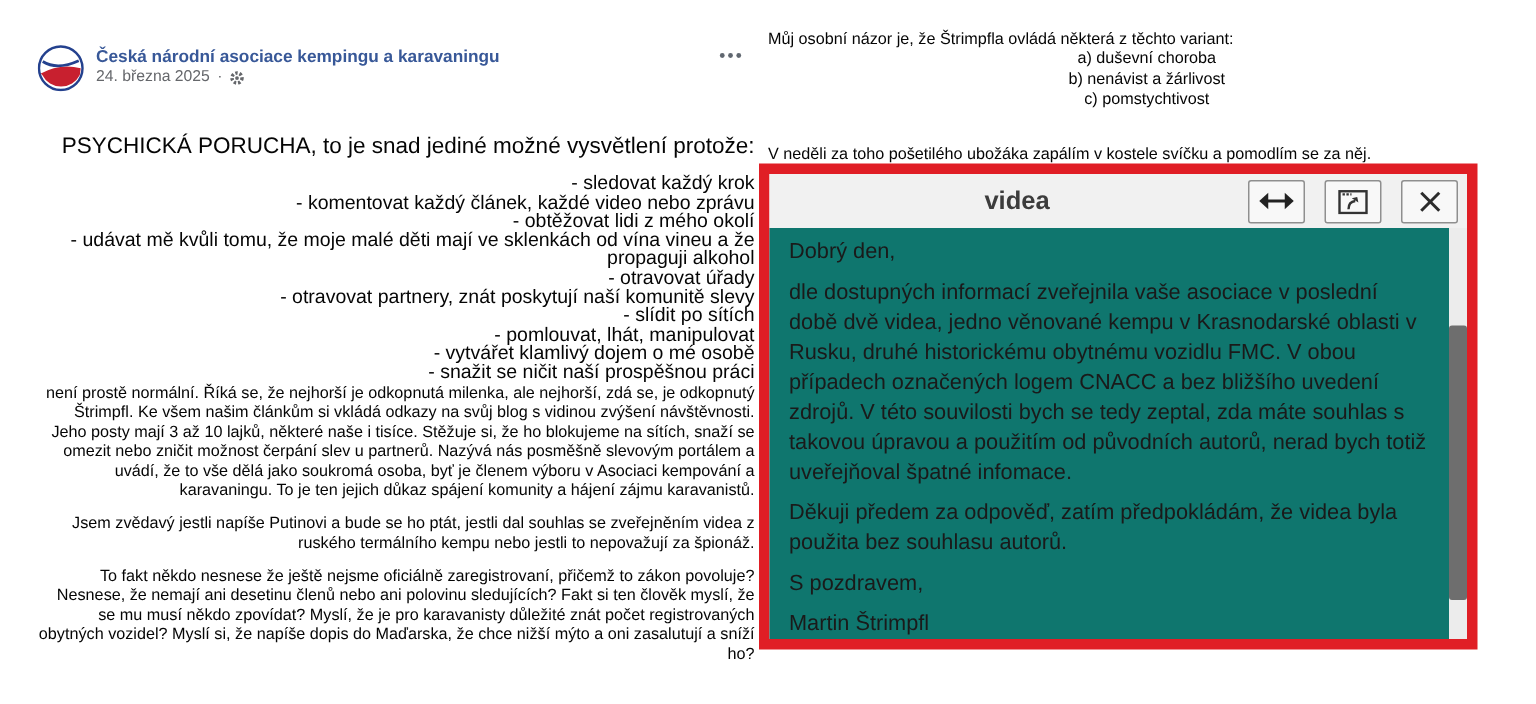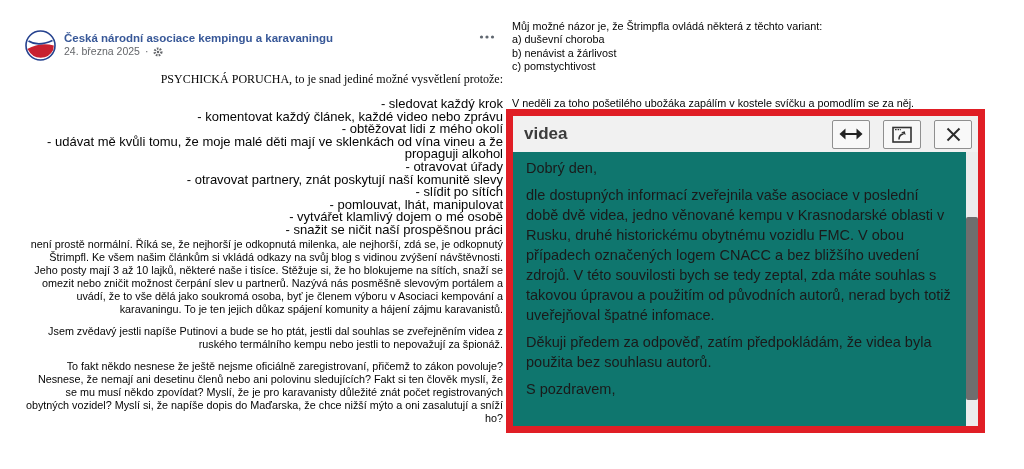--- a/index.html
+++ b/index.html
@@ -9,41 +9,41 @@
     background:#fff; font-family:"Liberation Sans", sans-serif; color:#1c1e21;
   }
 
   
   .post { position:absolute; left:25px; top:28px; width:478px;text-align:right; }
   .post-header { position:relative; display:flex; align-items:center; gap:8px; height:34px; }
   .avatar { width:31px; height:31px; border-radius:50%; flex:0 0 31px; display:inline-block; }
   .page-name { font-size:11.5px; font-weight:bold; color:#385898; line-height:13px; }
   .post-meta { font-size:10.5px; color:#65676b; line-height:13px; display:flex; align-items:center; gap:5px; }
   .menu-btn { position:absolute; right:8px; top:6px; cursor:pointer; }
-  .intro { margin-top:11px; font-size:12px; line-height:13px; color:#050505;font-family:Liberation Serif, serif; }
+  .intro { margin-top:29px; font-size:15px; line-height:13px; color:#050505; }
   .bullets { margin-top:12px; }
   .bullet-line { font-size:13px; line-height:12.6px; color:#050505; }
   .paras { margin-top:1px; }
   .post-para { font-size:10.8px; line-height:13px; color:#050505; margin-bottom:9px; }
 
   
   .comment { position:absolute; left:512px; top:20px; width:505px; font-size:10.8px; line-height:13.4px; color:#050505; }
-  .opt { line-height:13.4px; }
+  .opt { line-height:13.4px;text-align:center; }
   .closing { margin-top:23px; }
 
   
   .modal-wrap {
     position:absolute; left:506px; top:109px; width:479px; height:324px;
     border:7px solid #e01e25; background:#fff;
   }
   .modal-header {
     height:36px; background:#f1f1f1; display:flex; align-items:center;
     padding:0 6px 0 11px;
   }
-  .modal-title { font-size:17px; font-weight:bold; color:#3c3c3c; flex:1; }
+  .modal-title { font-size:17px; font-weight:bold; color:#3c3c3c; flex:1;text-align:center; }
   .modal-btns { display:flex; gap:13px; align-items:center; }
   .modal-btns button {
     width:38px; height:29px; background:#f8f8f8; border:1px solid #8f8f8f;
     border-radius:2px; display:flex; align-items:center; justify-content:center;
     cursor:pointer; padding:0;
   }
   .modal-body {
     position:relative; height:274px; background:#0f766e; overflow:hidden;
     padding:6px 26px 0 13px;
   }
@@ -110,21 +110,21 @@
       </div>
 
     <div class="paras">
         <p class="post-para">není prostě normální. Říká se, že nejhorší je odkopnutá milenka, ale nejhorší, zdá se, je odkopnutý Štrimpfl. Ke všem našim článkům si vkládá odkazy na svůj blog s vidinou zvýšení návštěvnosti. Jeho posty mají 3 až 10 lajků, některé naše i tisíce. Stěžuje si, že ho blokujeme na sítích, snaží se omezit nebo zničit možnost čerpání slev u partnerů. Nazývá nás posměšně slevovým portálem a uvádí, že to vše dělá jako soukromá osoba, byť je členem výboru v Asociaci kempování a karavaningu. To je ten jejich důkaz spájení komunity a hájení zájmu karavanistů.</p>
         <p class="post-para">Jsem zvědavý jestli napíše Putinovi a bude se ho ptát, jestli dal souhlas se zveřejněním videa z ruského termálního kempu nebo jestli to nepovažují za špionáž.</p>
         <p class="post-para">To fakt někdo nesnese že ještě nejsme oficiálně zaregistrovaní, přičemž to zákon povoluje? Nesnese, že nemají ani desetinu členů nebo ani polovinu sledujících? Fakt si ten člověk myslí, že se mu musí někdo zpovídat? Myslí, že je pro karavanisty důležité znát počet registrovaných obytných vozidel? Myslí si, že napíše dopis do Maďarska, že chce nižší mýto a oni zasalutují a sníží ho?</p>
       </div>
   </section>
 
   <section class="comment">
-    <p>Můj možné názor je, že Štrimpfla ovládá některá z těchto variant:</p>
+    <p>Můj osobní názor je, že Štrimpfla ovládá některá z těchto variant:</p>
     <div>
         <div class="opt">a) duševní choroba</div>
         <div class="opt">b) nenávist a žárlivost</div>
         <div class="opt">c) pomstychtivost</div>
       </div>
     <p class="closing">V neděli za toho pošetilého ubožáka zapálím v kostele svíčku a pomodlím se za něj.</p>
   </section>
 
   <section class="modal-wrap">
     <div class="modal-header">
@@ -152,20 +152,21 @@
           </svg>
         </button>
       </span>
     </div>
     <div class="modal-body">
       <div class="letter">
           <p class="letter-para">Dobrý den,</p>
           <p class="letter-para">dle dostupných informací zveřejnila vaše asociace v poslední době dvě videa, jedno věnované kempu v Krasnodarské oblasti v Rusku, druhé historickému obytnému vozidlu FMC. V obou případech označených logem CNACC a bez bližšího uvedení zdrojů. V této souvilosti bych se tedy zeptal, zda máte souhlas s takovou úpravou a použitím od původních autorů, nerad bych totiž uveřejňoval špatné infomace.</p>
           <p class="letter-para">Děkuji předem za odpověď, zatím předpokládám, že videa byla použita bez souhlasu autorů.</p>
           <p class="letter-para">S pozdravem,</p>
+          <p class="letter-para">Martin Štrimpfl</p>
         </div>
       <div class="sb-track">
         <div class="sb-thumb"></div>
       </div>
     </div>
   </section>
 
 </div>
 
 </body></html>

